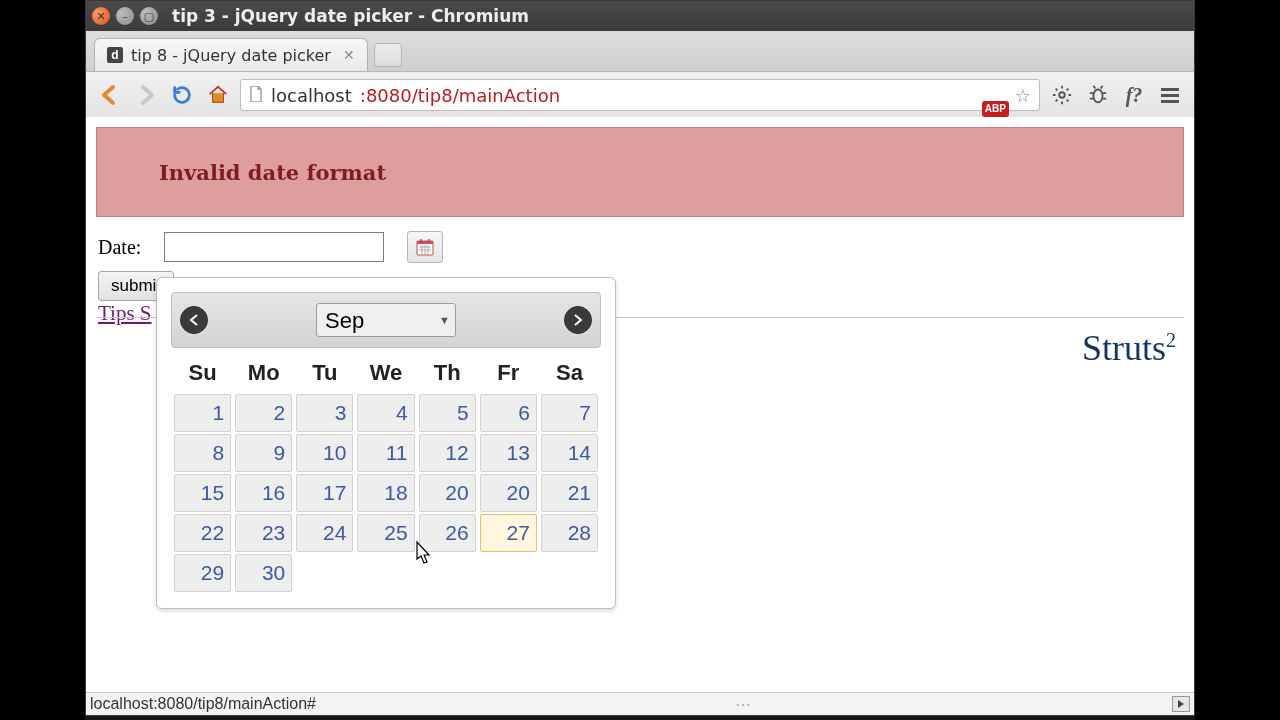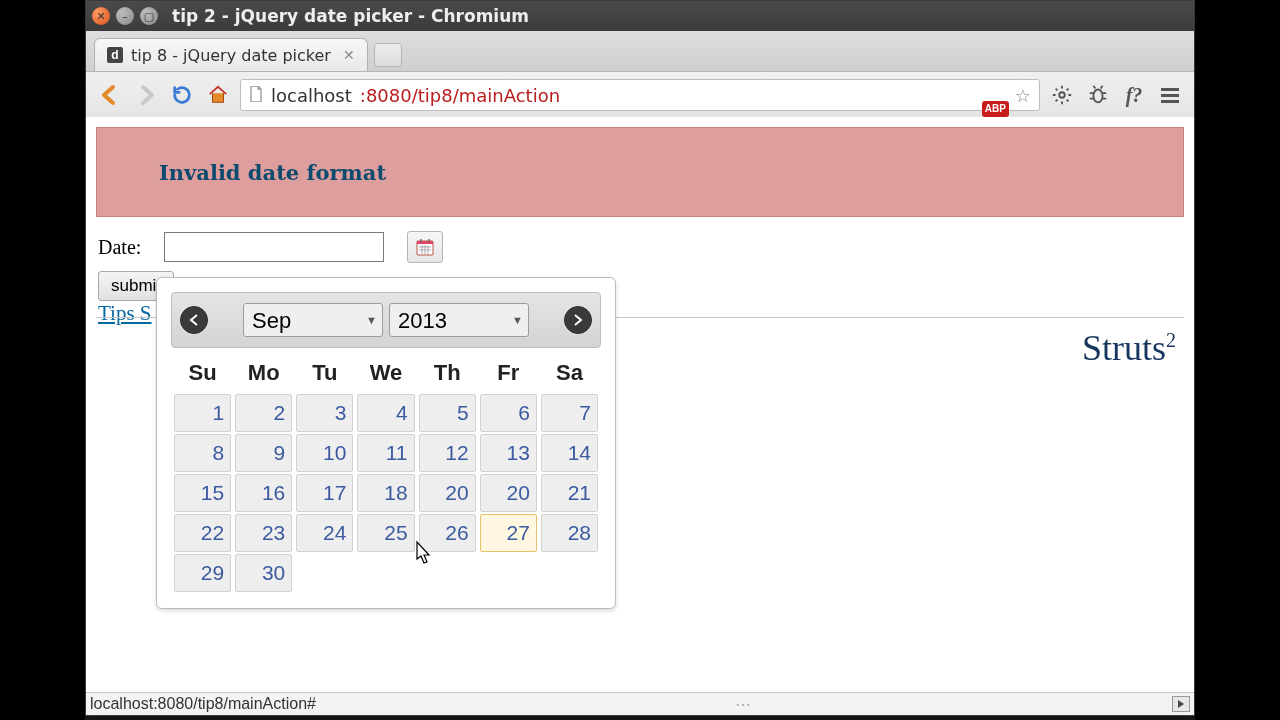--- a/index.html
+++ b/index.html
@@ -66,30 +66,30 @@
   .star{color:#888;font-size:18px;}
   .fq{font:italic 700 20px/1 Georgia,serif;color:#555;}
   .menu-burger{display:flex;flex-direction:column;gap:3px;}
   .menu-burger span{width:18px;height:3px;background:#555;}
   
   .page{position:absolute;left:0;right:0;top:116px;bottom:22px;background:#fff;overflow:hidden;}
   .errbox{
     margin:10px 10px 0 10px;height:88px;border:1px solid #c77f7f;
     background:#df9e9e;display:flex;align-items:center;
   }
-  .errbox span{margin-left:62px;font:bold 21px Georgia,"DejaVu Serif",serif;color:#0c4a6e;}
+  .errbox span{margin-left:62px;font:bold 21px Georgia,"DejaVu Serif",serif;color:#7f1d1d;}
   .formrow{display:flex;align-items:center;gap:23px;margin:14px 0 0 12px;font:normal 20px Georgia,serif;}
   .date-input{width:210px;height:28px;border:1px solid #7a7a7a;background:#fff;padding:0 4px;font-size:16px;}
   .cal-btn{width:34px;height:30px;border:1px solid #b5b5b5;border-radius:3px;
     background:linear-gradient(#f6f6f6,#e6e6e6);display:flex;align-items:center;justify-content:center;}
   .cal-btn svg{display:block}
   .submitrow{margin:8px 0 0 12px;}
   .btn{height:30px;padding:0 12px;border:1px solid #a7a7a7;border-radius:3px;
     background:linear-gradient(#f4f4f4,#e2e2e2);font:normal 17px Arial;}
-  .link-tips{margin:18px 0 0 12px;font:normal 21px Georgia,serif;color:#0369a1;text-decoration:underline;}
+  .link-tips{margin:18px 0 0 12px;font:normal 21px Georgia,serif;color:#701a75;text-decoration:underline;}
   .struts{position:absolute;right:18px;top:210px;font:normal 36px Georgia,serif;color:#17365f;}
   .struts sup{font-size:20px;}
   .hr{position:absolute;left:10px;right:10px;top:200px;border-top:1px solid #c7c7c7;}
   
   .datepicker{
     position:absolute;left:70px;top:160px;width:430px;
     background:#fff;border:1px solid #bcbcbc;border-radius:6px;
     box-shadow:0 2px 4px rgba(0,0,0,.15);padding:14px;
     font-family:Arial,sans-serif;
   }
@@ -141,21 +141,21 @@
 
 <div class="black-l"></div>
 <div class="black-r"></div>
 <div class="desktop">
   <div class="chrome-window">
 
     <div class="titlebar">
       <div class="tb-btn tb-close">✕</div>
       <div class="tb-btn tb-min">–</div>
       <div class="tb-btn tb-max">▢</div>
-      <span class="title">tip 2 - jQuery date picker - Chromium</span>
+      <span class="title">tip 3 - jQuery date picker - Chromium</span>
     </div>
 
     <div class="tabstrip">
       <div class="tab">
         <span class="favicon">d</span>
         <span>tip 8 - jQuery date picker</span>
         <span class="tab-x">✕</span>
       </div>
       <div class="newtab"></div>
     </div>
@@ -263,25 +263,20 @@
       <div class="datepicker">
         <div class="dp-head">
           <div class="dp-nav dp-prev">
             <svg width="10" height="12" viewBox="0 0 10 12">
                 <path d="M8 1L2 6l6 5" fill="none" stroke="#fff" stroke-width="2"></path>
               </svg>
           </div>
           <span class="sel-wrap">
             <select class="dp-select" style="width:140px">
               <option>Sep</option>
-            </select>
-          </span>
-          <span class="sel-wrap">
-            <select class="dp-select" style="width:140px">
-              <option>2013</option>
             </select>
           </span>
           <div class="dp-nav dp-next">
             <svg width="10" height="12" viewBox="0 0 10 12">
                 <path d="M2 1l6 5-6 5" fill="none" stroke="#fff" stroke-width="2"></path>
               </svg>
           </div>
         </div>
         <table class="dp-table">
           <thead>

